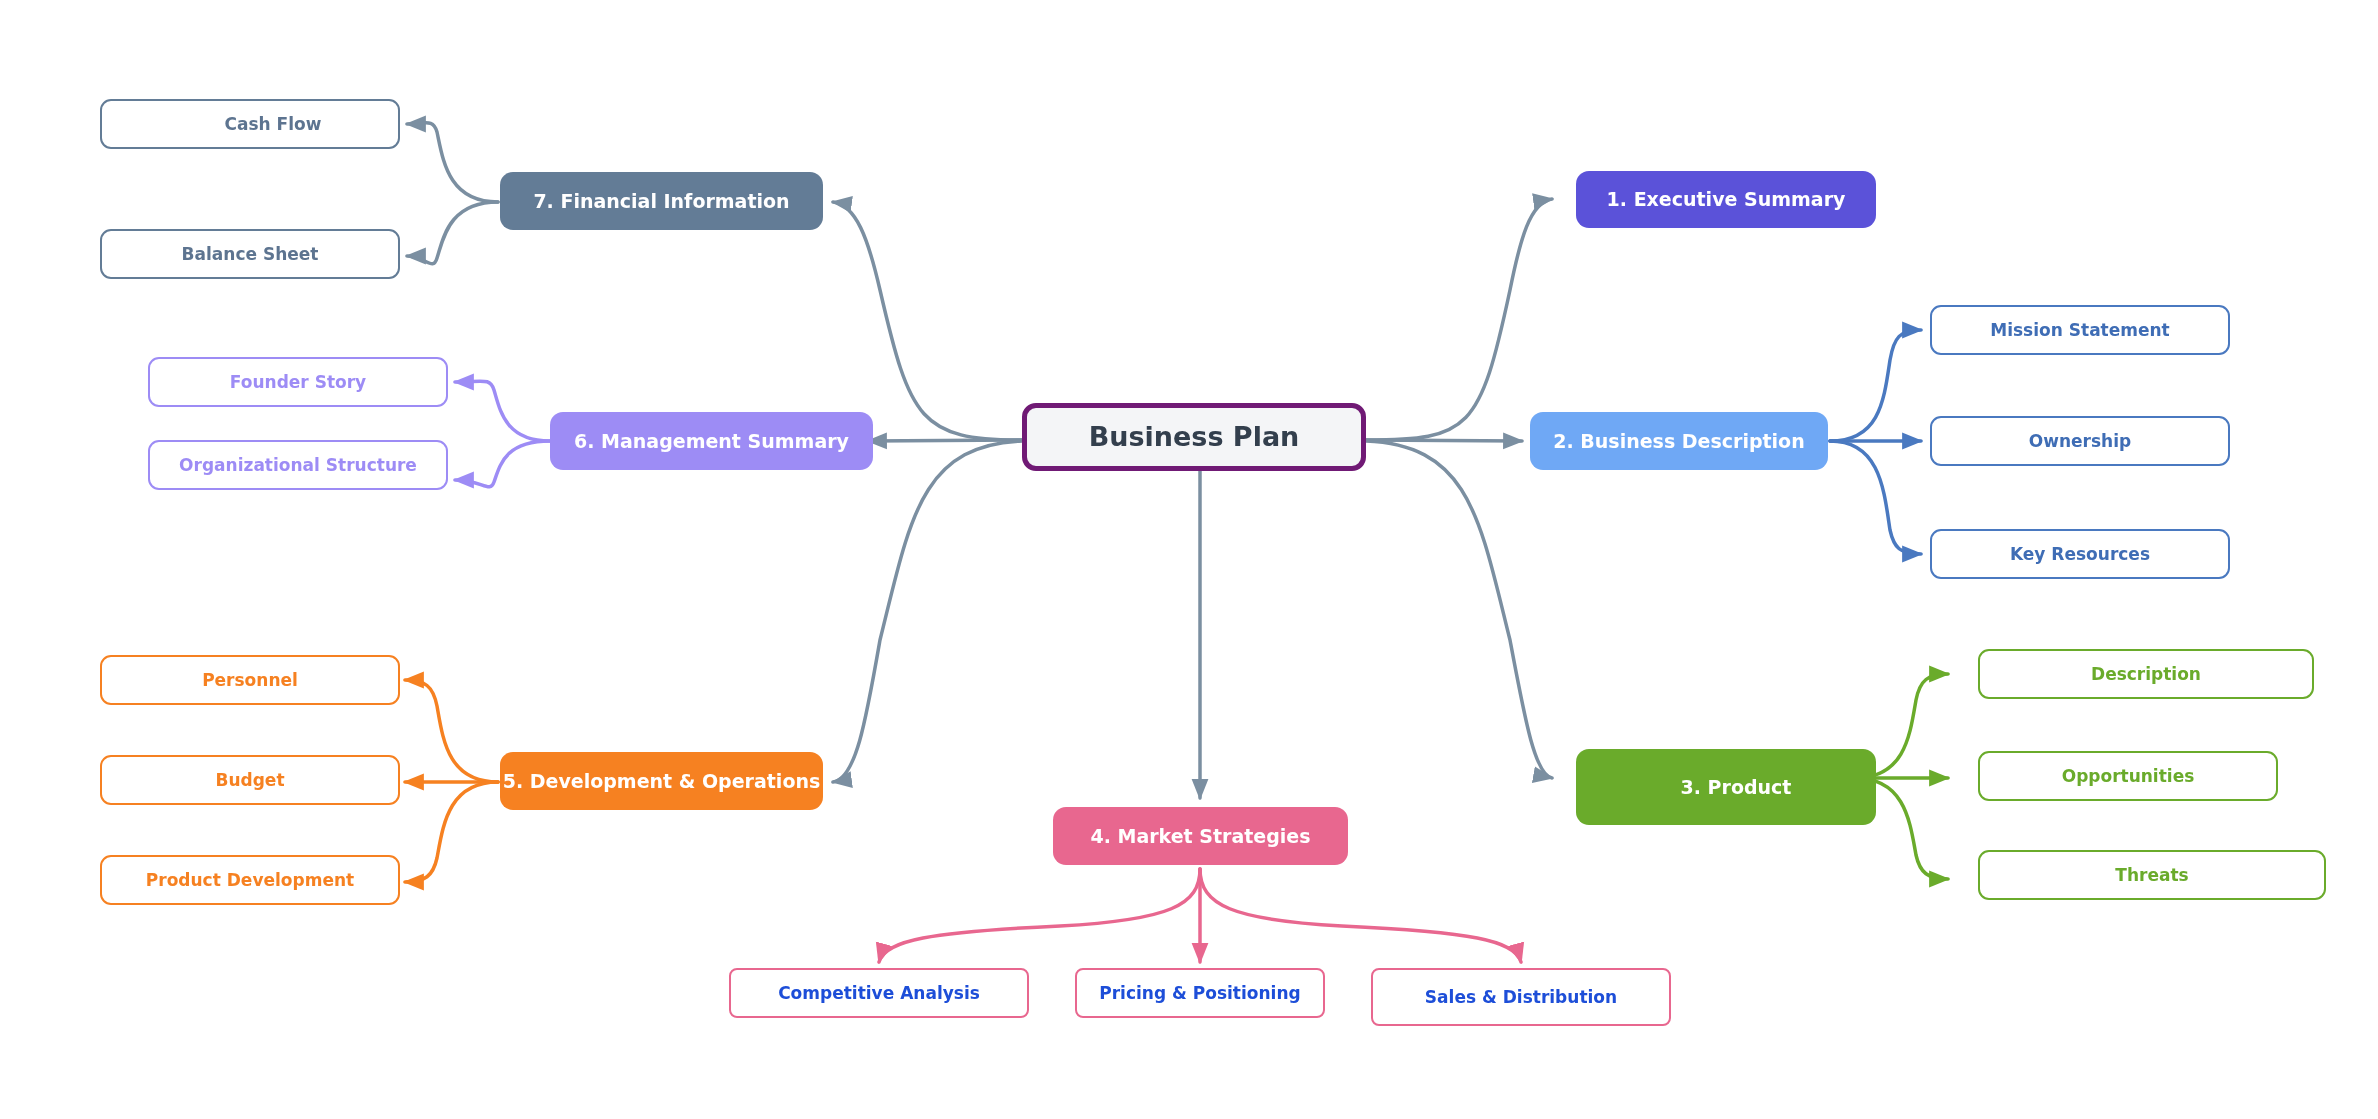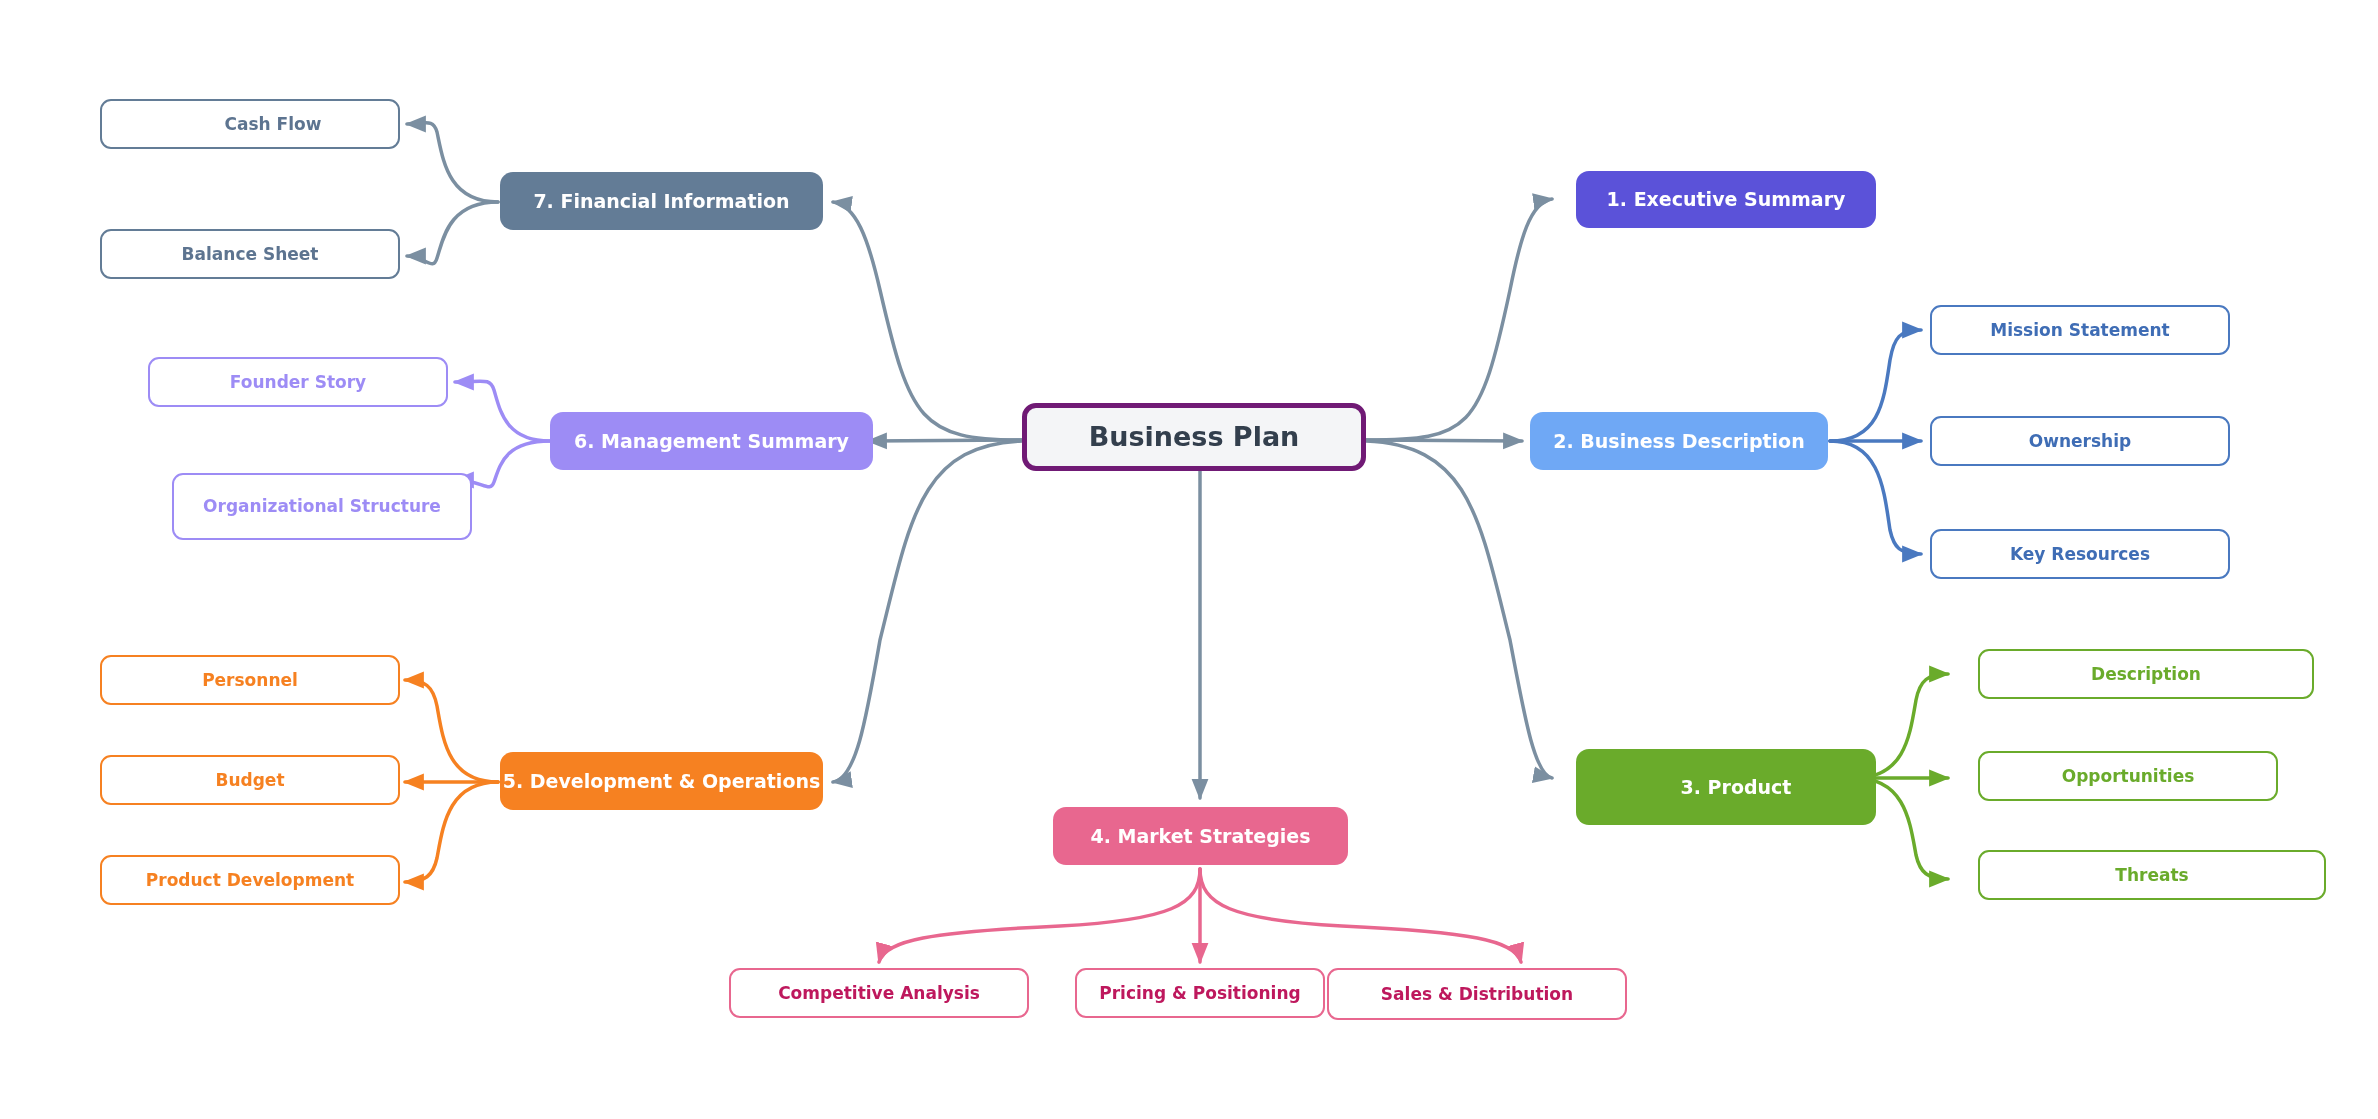--- a/index.html
+++ b/index.html
@@ -24,21 +24,21 @@
   .fill-pink  {background:#e8678f;}
   .fill-orange{background:#f68121;}
   .fill-violet{background:#9d8cf5;}
   .fill-slate {background:#637c96;}
 
   
   .n-leaf{background:#ffffff;font-size:17px;border-width:2px;border-style:solid;
           border-radius:11px;}
   .out-blue   {border-color:#4a79c0;color:#3f6db5;}
   .out-green  {border-color:#6aab2b;color:#6aab2b;}
-  .out-pink   {border-color:#e8678f;color:#be185d;}
+  .out-pink   {border-color:#e8678f;color:#1d4ed8;border-radius:8px;}
   .out-orange {border-color:#f68121;color:#f68121;}
   .out-violet {border-color:#9d8cf5;color:#9d8cf5;}
   .out-slate  {border-color:#637c96;color:#5d7490;}
 </style>
 </head>
 <body>
 
 <div id="canvas">
 
   <svg id="edges" viewBox="0 0 2378 1119" xmlns="http://www.w3.org/2000/svg">
@@ -109,28 +109,28 @@
   <div class="node n-leaf out-blue" style="left:1930px;top:529px;width:300px;height:50px;">Key Resources</div>
 
   <div class="node n-main fill-green" style="left:1576px;top:749px;width:300px;height:76px;padding-left:20px;">3. Product</div>
   <div class="node n-leaf out-green" style="left:1978px;top:649px;width:336px;height:50px;">Description</div>
   <div class="node n-leaf out-green" style="left:1978px;top:751px;width:300px;height:50px;">Opportunities</div>
   <div class="node n-leaf out-green" style="left:1978px;top:850px;width:348px;height:50px;">Threats</div>
 
   <div class="node n-main fill-pink" style="left:1053px;top:807px;width:295px;height:58px;">4. Market Strategies</div>
   <div class="node n-leaf out-pink" style="left:729px;top:968px;width:300px;height:50px;">Competitive Analysis</div>
   <div class="node n-leaf out-pink" style="left:1075px;top:968px;width:250px;height:50px;">Pricing &amp; Positioning</div>
-  <div class="node n-leaf out-pink" style="left:1327px;top:968px;width:300px;height:52px;">Sales &amp; Distribution</div>
+  <div class="node n-leaf out-pink" style="left:1371px;top:968px;width:300px;height:58px;">Sales &amp; Distribution</div>
 
   <div class="node n-main fill-orange" style="left:500px;top:752px;width:323px;height:58px;">5. Development &amp; Operations</div>
   <div class="node n-leaf out-orange" style="left:100px;top:655px;width:300px;height:50px;">Personnel</div>
   <div class="node n-leaf out-orange" style="left:100px;top:755px;width:300px;height:50px;">Budget</div>
   <div class="node n-leaf out-orange" style="left:100px;top:855px;width:300px;height:50px;">Product Development</div>
 
   <div class="node n-main fill-violet" style="left:550px;top:412px;width:323px;height:58px;">6. Management Summary</div>
   <div class="node n-leaf out-violet" style="left:148px;top:357px;width:300px;height:50px;">Founder Story</div>
-  <div class="node n-leaf out-violet" style="left:148px;top:473px;width:300px;height:67px;margin-left:24px;">Organizational Structure</div>
+  <div class="node n-leaf out-violet" style="left:148px;top:440px;width:300px;height:50px;">Organizational Structure</div>
 
   <div class="node n-main fill-slate" style="left:500px;top:172px;width:323px;height:58px;">7. Financial Information</div>
   <div class="node n-leaf out-slate" style="left:100px;top:99px;width:300px;height:50px;padding-left:46px;">Cash Flow</div>
   <div class="node n-leaf out-slate" style="left:100px;top:229px;width:300px;height:50px;">Balance Sheet</div>
 
 </div>
 
 </body></html>

